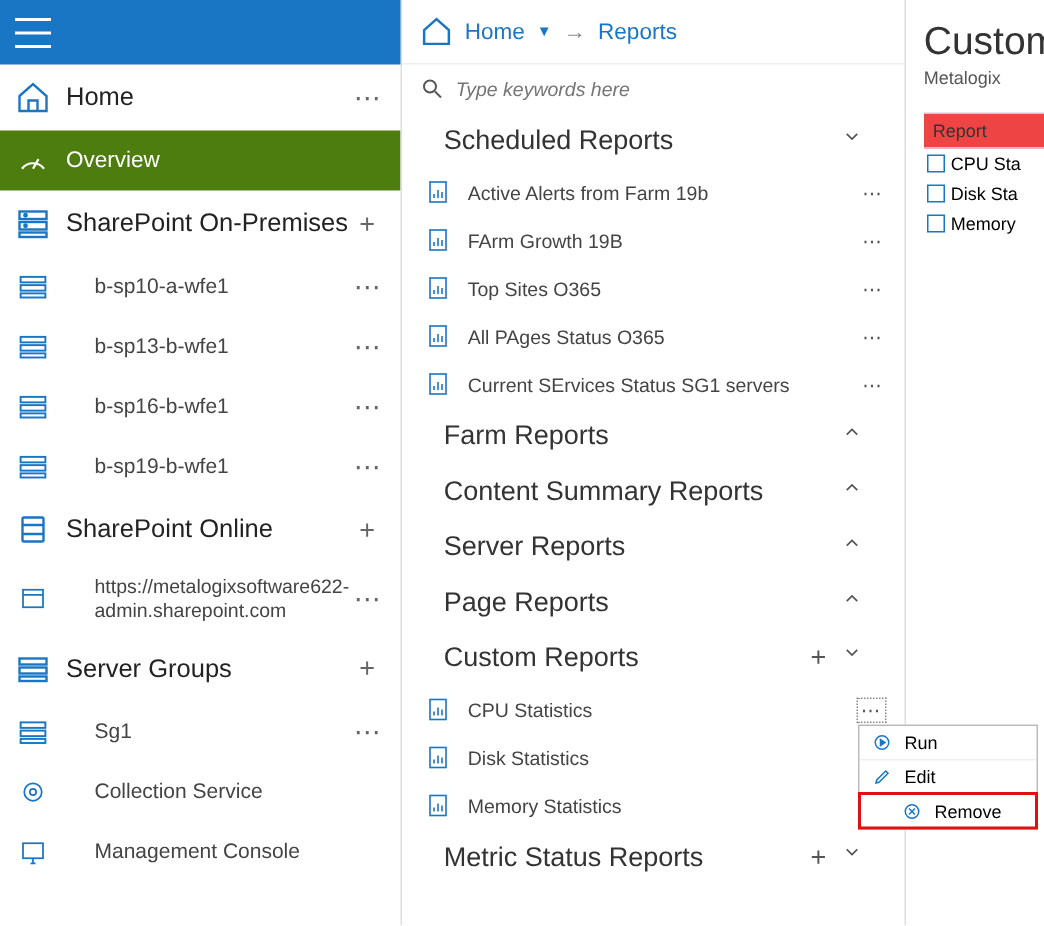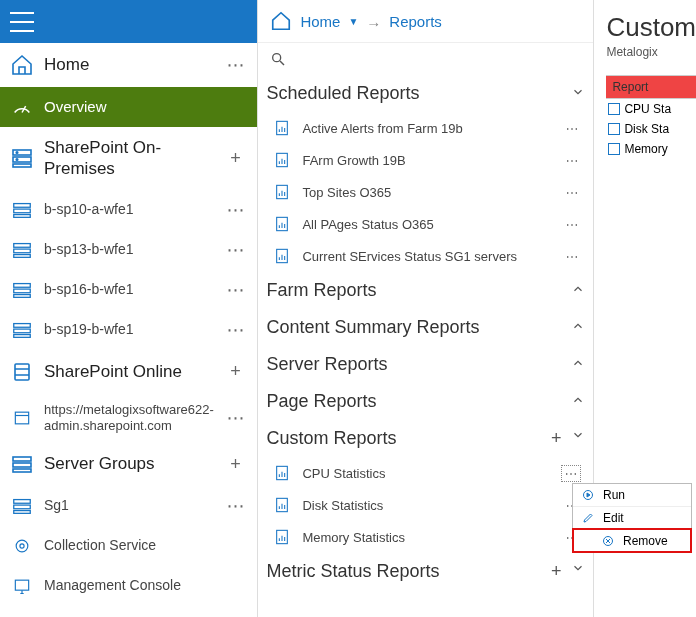--- a/index.html
+++ b/index.html
@@ -12,31 +12,31 @@
   .nav-item { display: flex; align-items: center; padding: 8px 10px; min-height: 36px; }
   .nav-item.major { padding: 10px 10px; }
   .nav-item .icon { width: 24px; height: 24px; flex-shrink: 0; display: flex; align-items: center; justify-content: center; margin-right: 10px; color: #1976c5; }
   .nav-item .label { flex: 1; font-size: 15px; color: #333; line-height: 1.25; }
   .nav-item.major .label { font-size: 17px; color: #222; }
   .nav-item .trail { width: 24px; text-align: center; color: #666; font-size: 18px; }
   .nav-item.indented { padding-left: 10px; }
   .nav-item.selected { background: #4d7c0f; }
   .nav-item.selected .label { color: #fff; }
   .nav-item.selected .icon { color: #fff; }
-  .sub .label { font-size: 14px; color: #444; }
+  .sub .label { font-size: 14px; color: #444; margin-left: 19px; }
   .main { flex: 1; display: flex; height: 100%; }
   .reports-col { width: 336px; border-right: 1px solid #ddd; display: flex; flex-direction: column; }
   .breadcrumb-bar { height: 43px; display: flex; align-items: center; padding: 0 12px; gap: 8px; color: #1976c5; font-size: 15px; border-bottom: 1px solid #eee; }
   .breadcrumb-bar .home-icon { color: #1976c5; }
   .breadcrumb-bar .arrow { color: #888; }
   .breadcrumb-bar a { color: #1976c5; text-decoration: none; }
   .search-row { display: flex; align-items: center; padding: 8px 12px; gap: 8px; }
   .search-row input { flex: 1; border: none; outline: none; font-size: 13px; color: #666; font-style: italic; }
   .section { }
-  .section-head { display: flex; align-items: center; padding: 8px 8px; }
+  .section-head { display: flex; align-items: center; padding: 8px 28px; }
   .section-head .title { flex: 1; font-size: 18px; color: #333; }
   .section-head .icons { display: flex; gap: 10px; color: #555; }
   .section-body { }
   .report-row { display: flex; align-items: center; padding: 6px 12px 6px 16px; gap: 10px; justify-content: space-between; }
   .report-row .doc-icon { width: 18px; height: 20px; flex-shrink: 0; }
   .report-row .rlabel { flex: 1; font-size: 13px; color: #444; }
   .report-row .dots { color: #555; letter-spacing: 1px; font-size: 13px; padding: 0 2px; }
   .report-row .dots.boxed { border: 1px dotted #888; }
   .right-panel { flex: 1; padding: 12px 0 0 12px; overflow: hidden; white-space: nowrap; }
   .right-panel h3 { font-size: 26px; font-weight: 400; color: #333; }
@@ -225,20 +225,21 @@
       <a href="#">Reports</a>
     </div>
 
     <div class="search-row">
       <span style="color:#555">
         <svg width="16" height="16" viewBox="0 0 24 24" fill="none" stroke="currentColor" stroke-width="2">
             <circle cx="10" cy="10" r="6"></circle>
             <path d="M15 15 L21 21"></path>
           </svg>
       </span>
+      <input type="text" placeholder="Type keywords here" style="">
     </div>
 
     <div class="section">
       <div class="section-head">
         <span class="title">Scheduled Reports</span>
         <span class="icons">
             <span><svg class="chev" viewBox="0 0 24 24" fill="none" stroke="currentColor" stroke-width="2">
                 <path d="M6 9 L12 15 L18 9"></path>
               </svg></span>
           </span>

